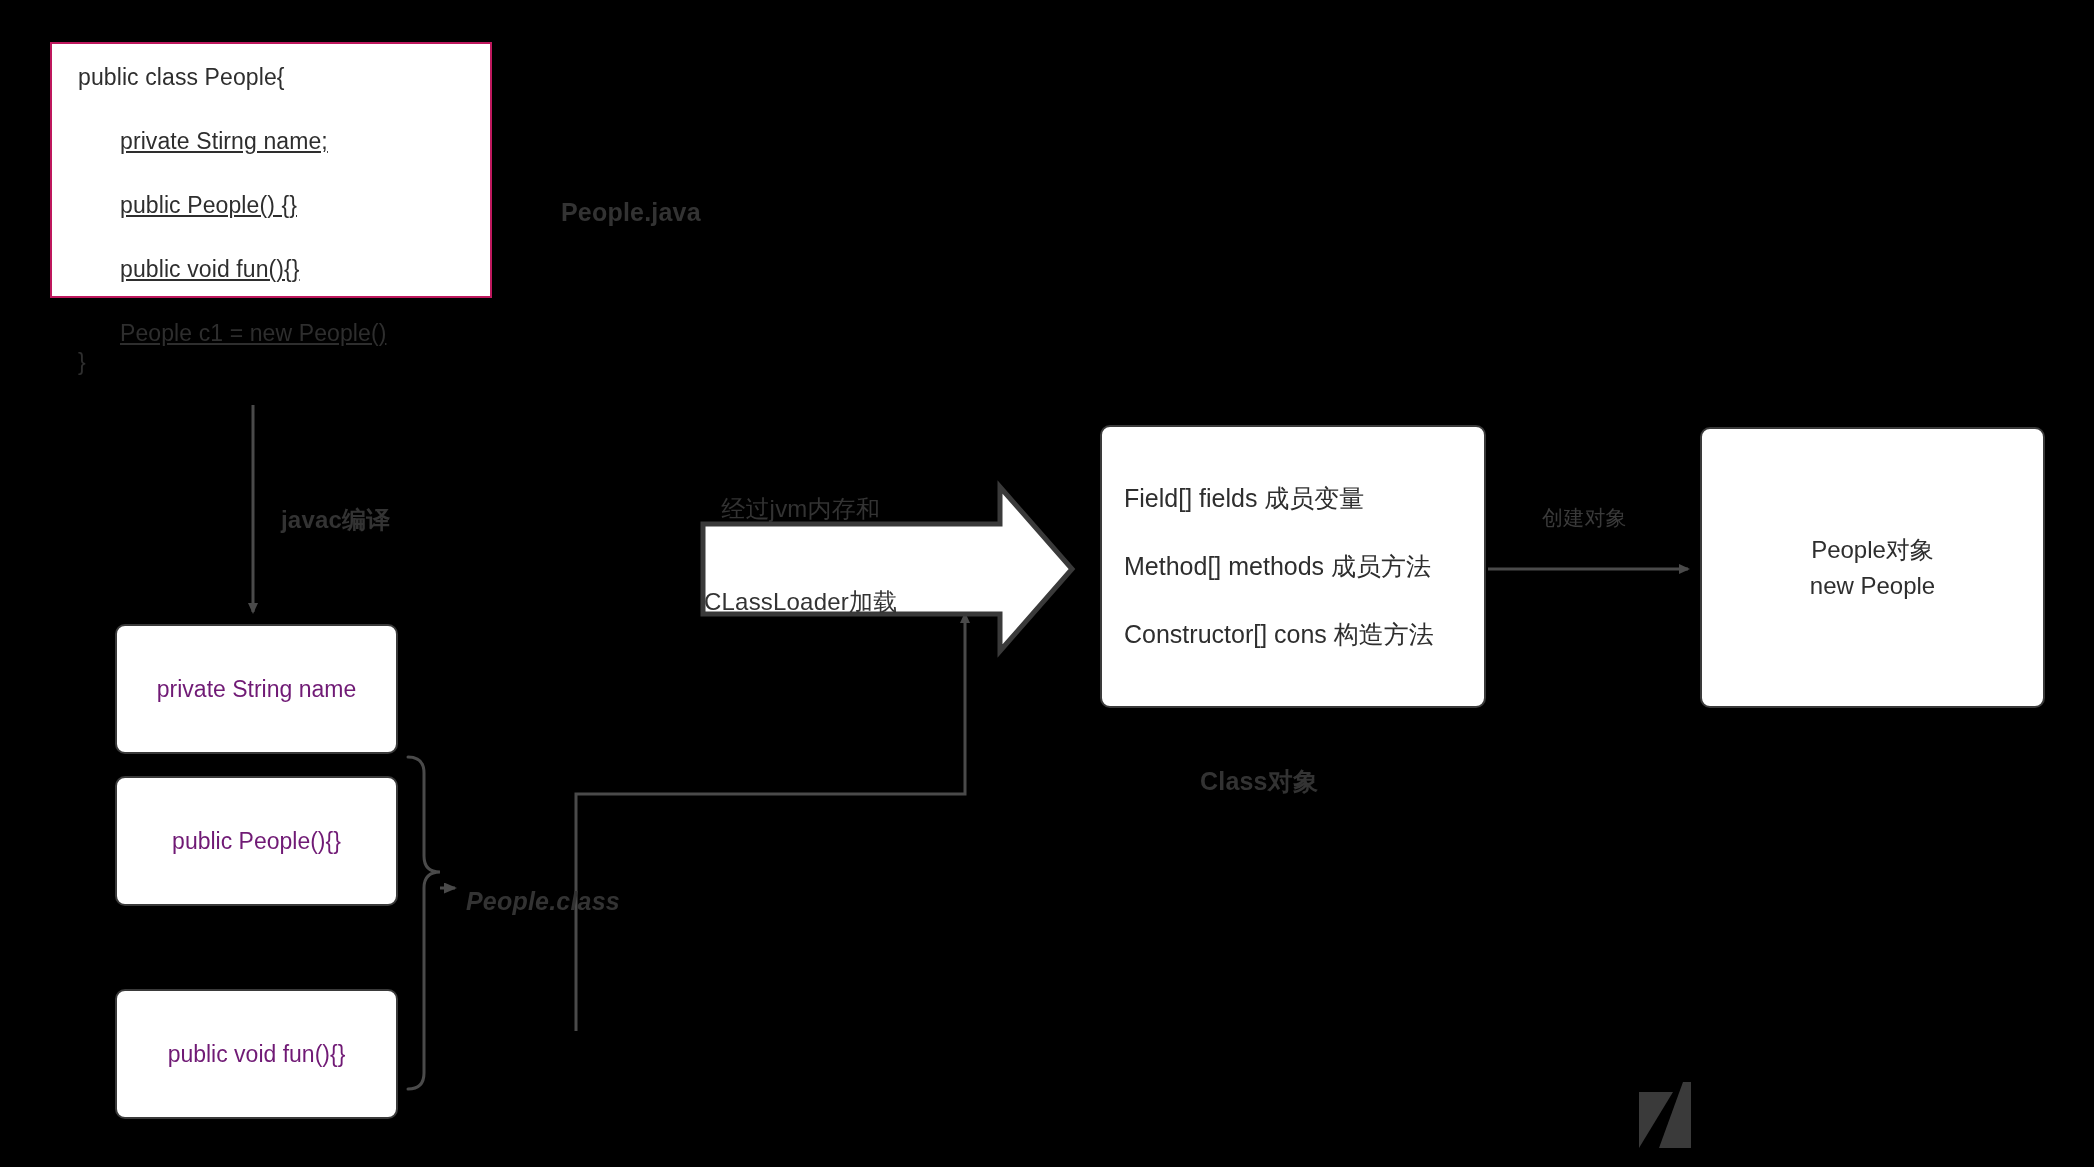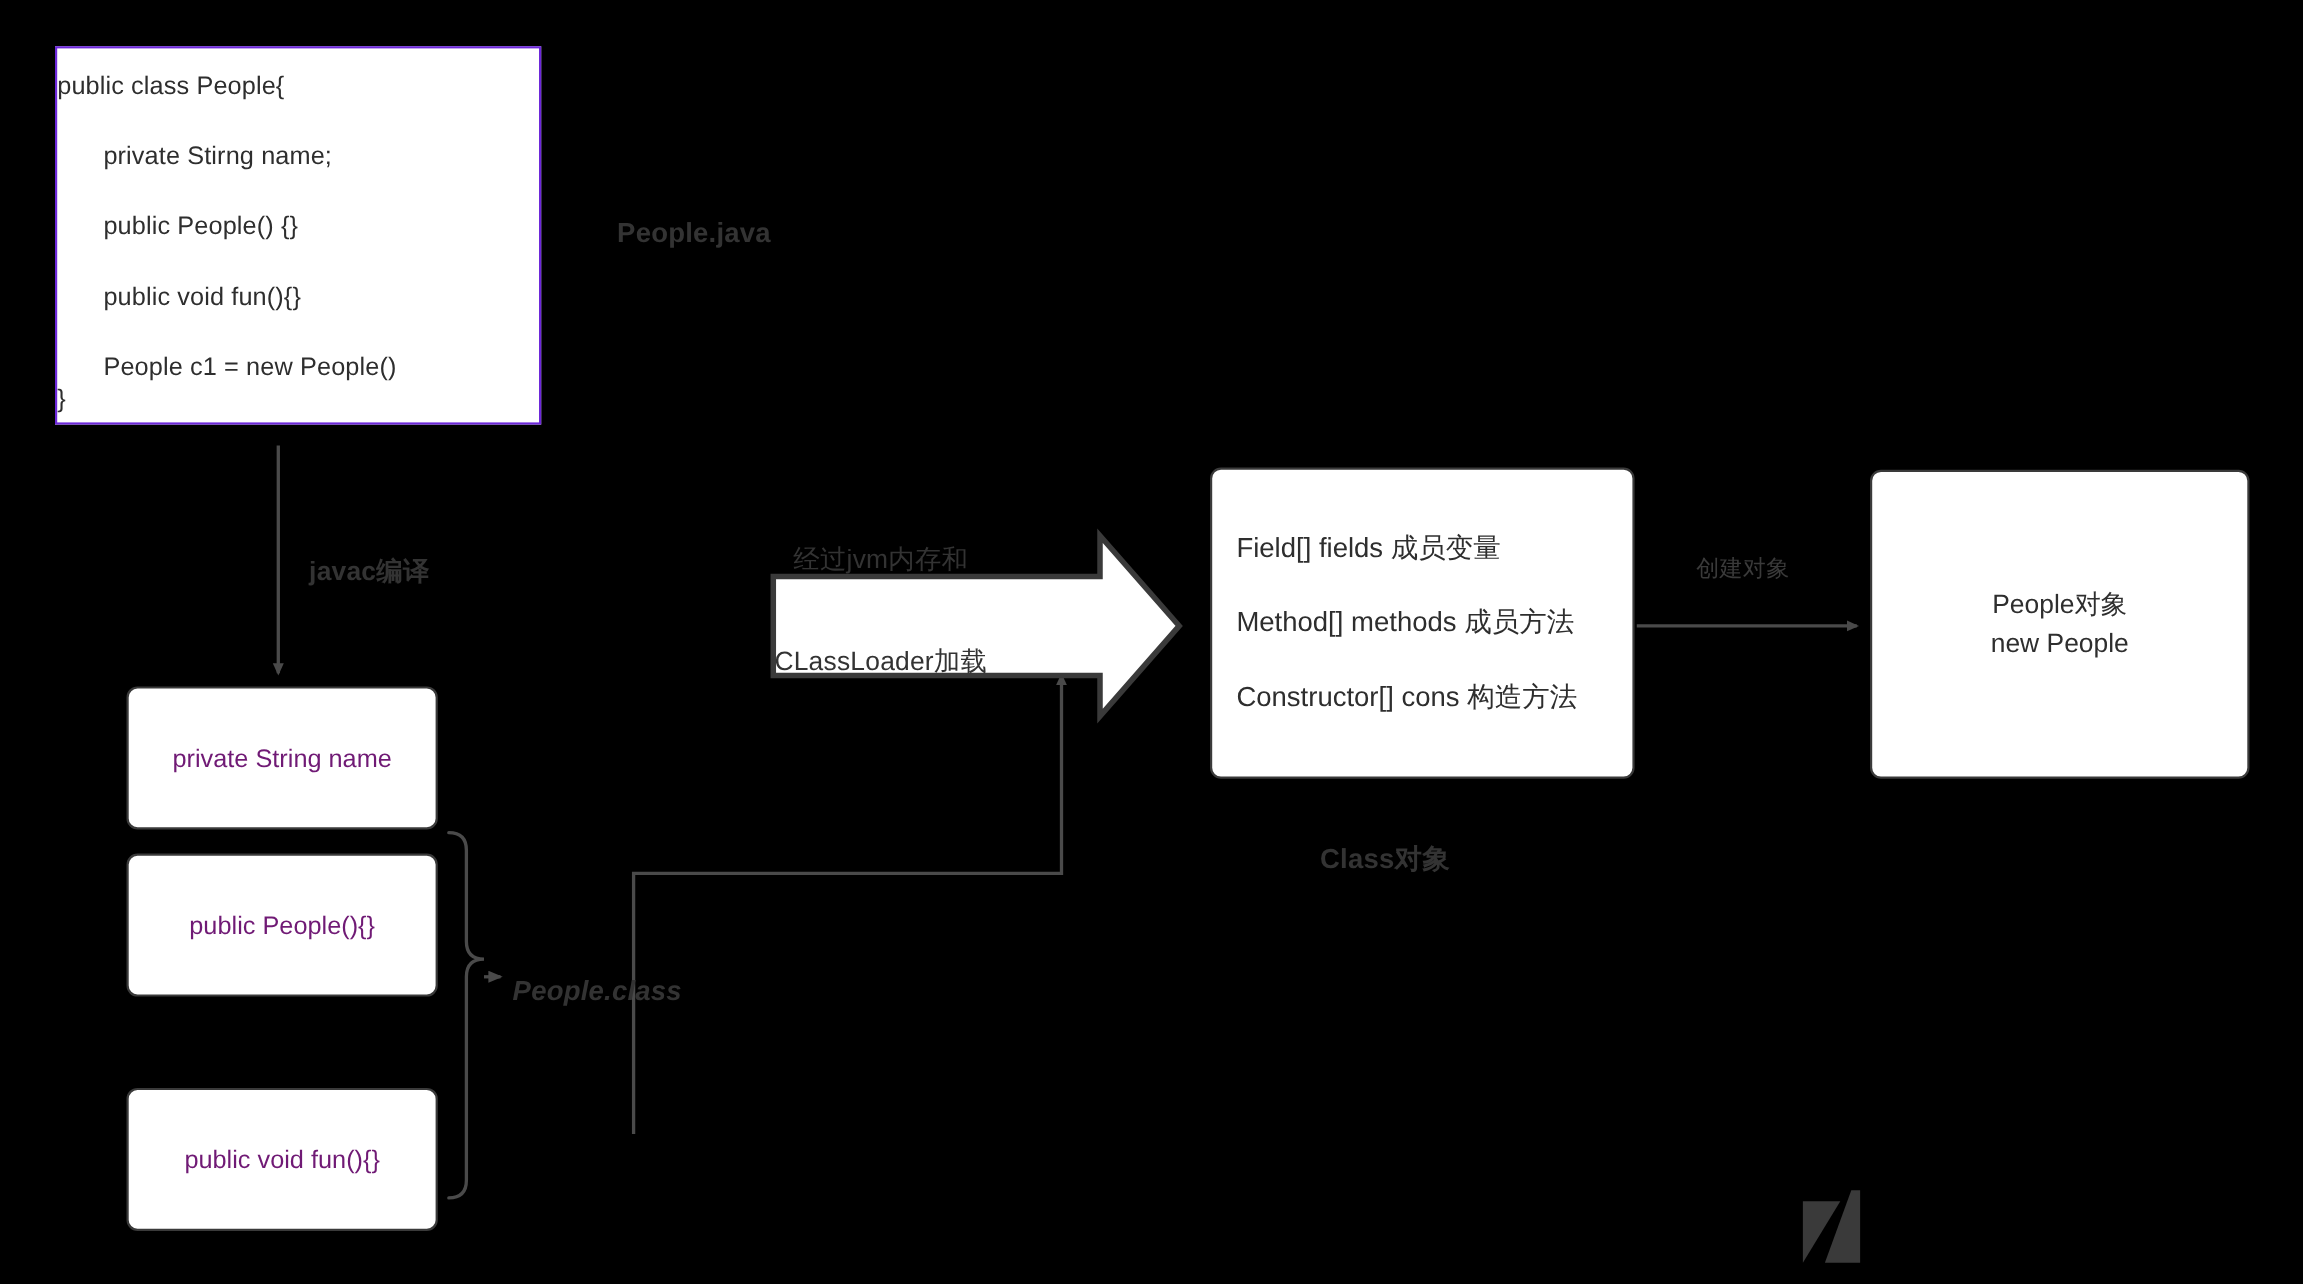--- a/index.html
+++ b/index.html
@@ -12,29 +12,29 @@
   svg.layer{position:absolute;left:0;top:0;width:2094px;height:1167px;pointer-events:none;}
 
   
   .box{
     position:absolute;background:#ffffff;border:2px solid #3a3a3a;
     box-sizing:border-box;color:#2b2b2b;
   }
   .box.rounded{border-radius:10px;}
 
   #code-box{
-    left:50px;top:42px;width:442px;height:344px;
-    border:2px solid #6d28d9;border-radius:0;
-    padding:22px 18px 0 0;
+    left:50px;top:42px;width:442px;height:256px;
+    border:2px solid #be185d;border-radius:0;
+    padding:22px 18px 0 26px;
   }
   .code-line{
     font-size:23px;line-height:1;color:#2e2e2e;white-space:pre;
     margin-bottom:41px;letter-spacing:.1px;
   }
-  .code-line.indent{padding-left:42px;}
+  .code-line.indent{padding-left:42px;text-decoration:underline;}
   .code-line.last{margin-bottom:0;}
   .code-line.tight{margin-bottom:6px;}
 
   .member-box{
     left:115px;width:283px;height:130px;
     display:flex;align-items:center;justify-content:center;
     font-size:23px;color:#701a75;
   }
   #member-box-0{top:624px;}
   #member-box-1{top:776px;}

